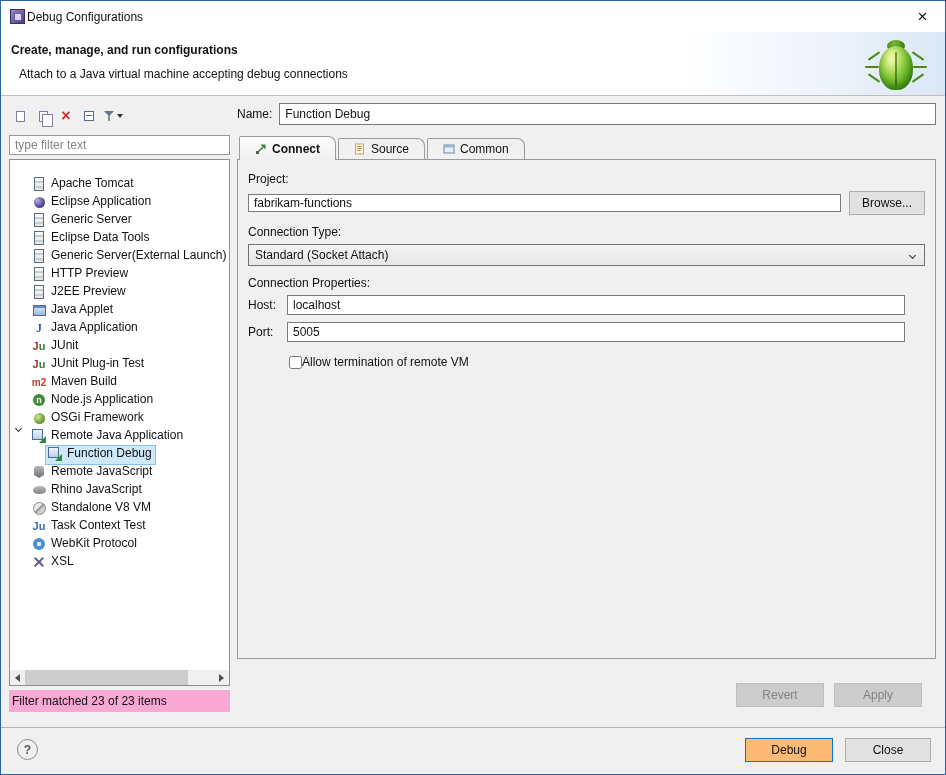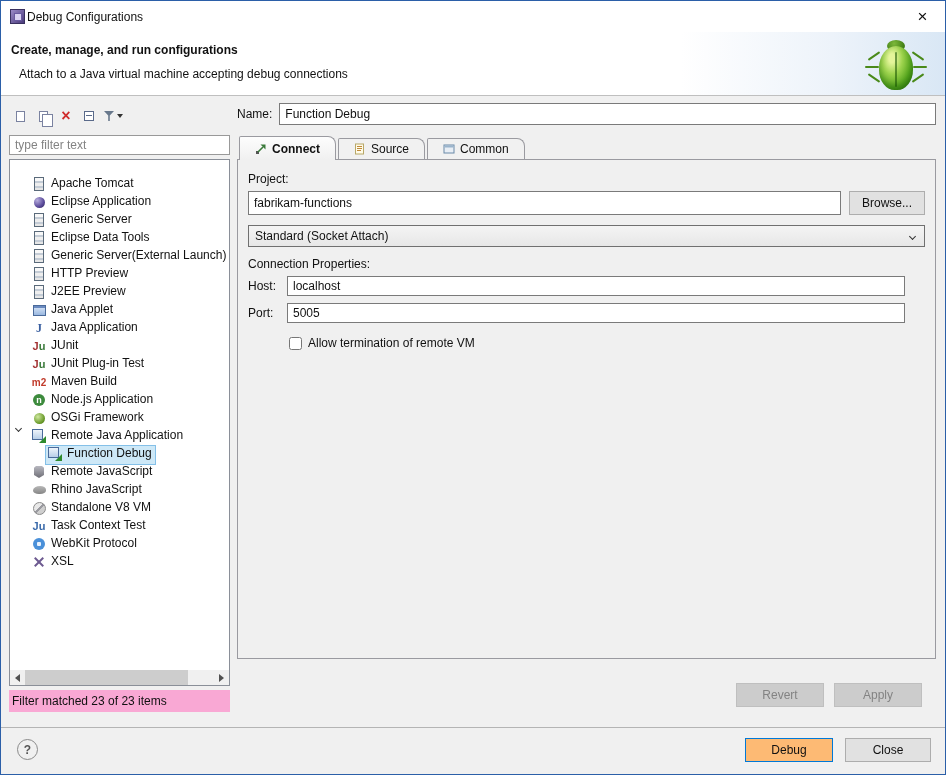--- a/index.html
+++ b/index.html
@@ -110,30 +110,30 @@
 
   .tabs { position:relative; margin-top:10px; height:24px; display:flex; align-items:flex-end; gap:2px; padding-left:2px; z-index:2; }
   .tab { height:21px; display:inline-flex; align-items:center; gap:5px; padding:0 15px; background:#f1f1f1;
          border:1px solid #9a9aa0; border-bottom:none; border-radius:2px 8px 0 0; cursor:pointer; }
   .tab.active { height:24px; background:linear-gradient(#fdfdfd,#f0f0f0); margin-bottom:-1px; font-weight:bold; z-index:3; }
 
   .content { position:absolute; top:56px; left:0; right:0; bottom:53px; border:1px solid #9a9aa0; background:#f0f0f0;
              padding:8px 10px; z-index:1; }
   .grp-lbl { margin:4px 0 5px; }
   .frow { display:flex; align-items:center; margin-bottom:10px; }
-  .frow .txt { flex:1; height:24px; }
+  .frow .txt { flex:1; height:18px; }
   .btn { height:24px; min-width:76px; background:#e1e1e1; border:1px solid #adadad; font:12px "Liberation Sans",sans-serif;
          color:#111; cursor:pointer; }
   .browse { margin-left:8px; }
   .combo { height:22px; border:1px solid #707070; background:linear-gradient(#f4f4f4,#e7e7e7); display:flex;
            align-items:center; justify-content:space-between; padding:0 9px 0 6px; margin-bottom:10px; cursor:pointer;gap:28px; }
   .prop-row { display:flex; align-items:center; margin:4px 0 7px; padding-right:20px; }
   .plbl { width:39px; }
   .prop-row .txt { flex:1; height:20px; }
-  .chk-row { display:flex; align-items:center; gap:6px; margin-top:13px;padding-left:41px; }
+  .chk-row { display:flex; align-items:center; margin-top:13px;padding-left:41px; }
   .chk { width:13px; height:13px; margin:0; accent-color:#0078d7; }
   .ra-row { position:absolute; right:14px; bottom:5px; display:flex; gap:10px; }
   .btn.dis { background:#cccccc; border-color:#bfbfbf; color:#838383; min-width:88px; cursor:default; }
 
   
   .sep { position:absolute; left:0; right:0; bottom:46px; height:1px; background:#b4b4b4; }
   .footer { position:absolute; left:0; right:0; bottom:0; height:46px; }
   .help { position:absolute; left:16px; top:11px; width:21px; height:21px; border:1px solid #8a8a8a; border-radius:50%;
           display:flex; align-items:center; justify-content:center; cursor:pointer; }
   .help::before { content:"?"; color:#555; font-weight:bold; }
@@ -372,20 +372,21 @@
       </div>
     </div>
 
     <div class="content">
       <div class="grp-lbl">Project:</div>
       <div class="frow">
         <input class="txt" value="fabrikam-functions" style="">
         <button class="btn browse">Browse...</button>
       </div>
 
+      <div class="grp-lbl">Connection Type:</div>
       <div class="combo">
         <span>Standard (Socket Attach)</span>
         <span class="chv down"></span>
       </div>
 
       <div class="grp-lbl">Connection Properties:</div>
       <div class="prop-row">
         <span class="plbl">Host:</span>
         <input class="txt" value="localhost" style="">
       </div>

